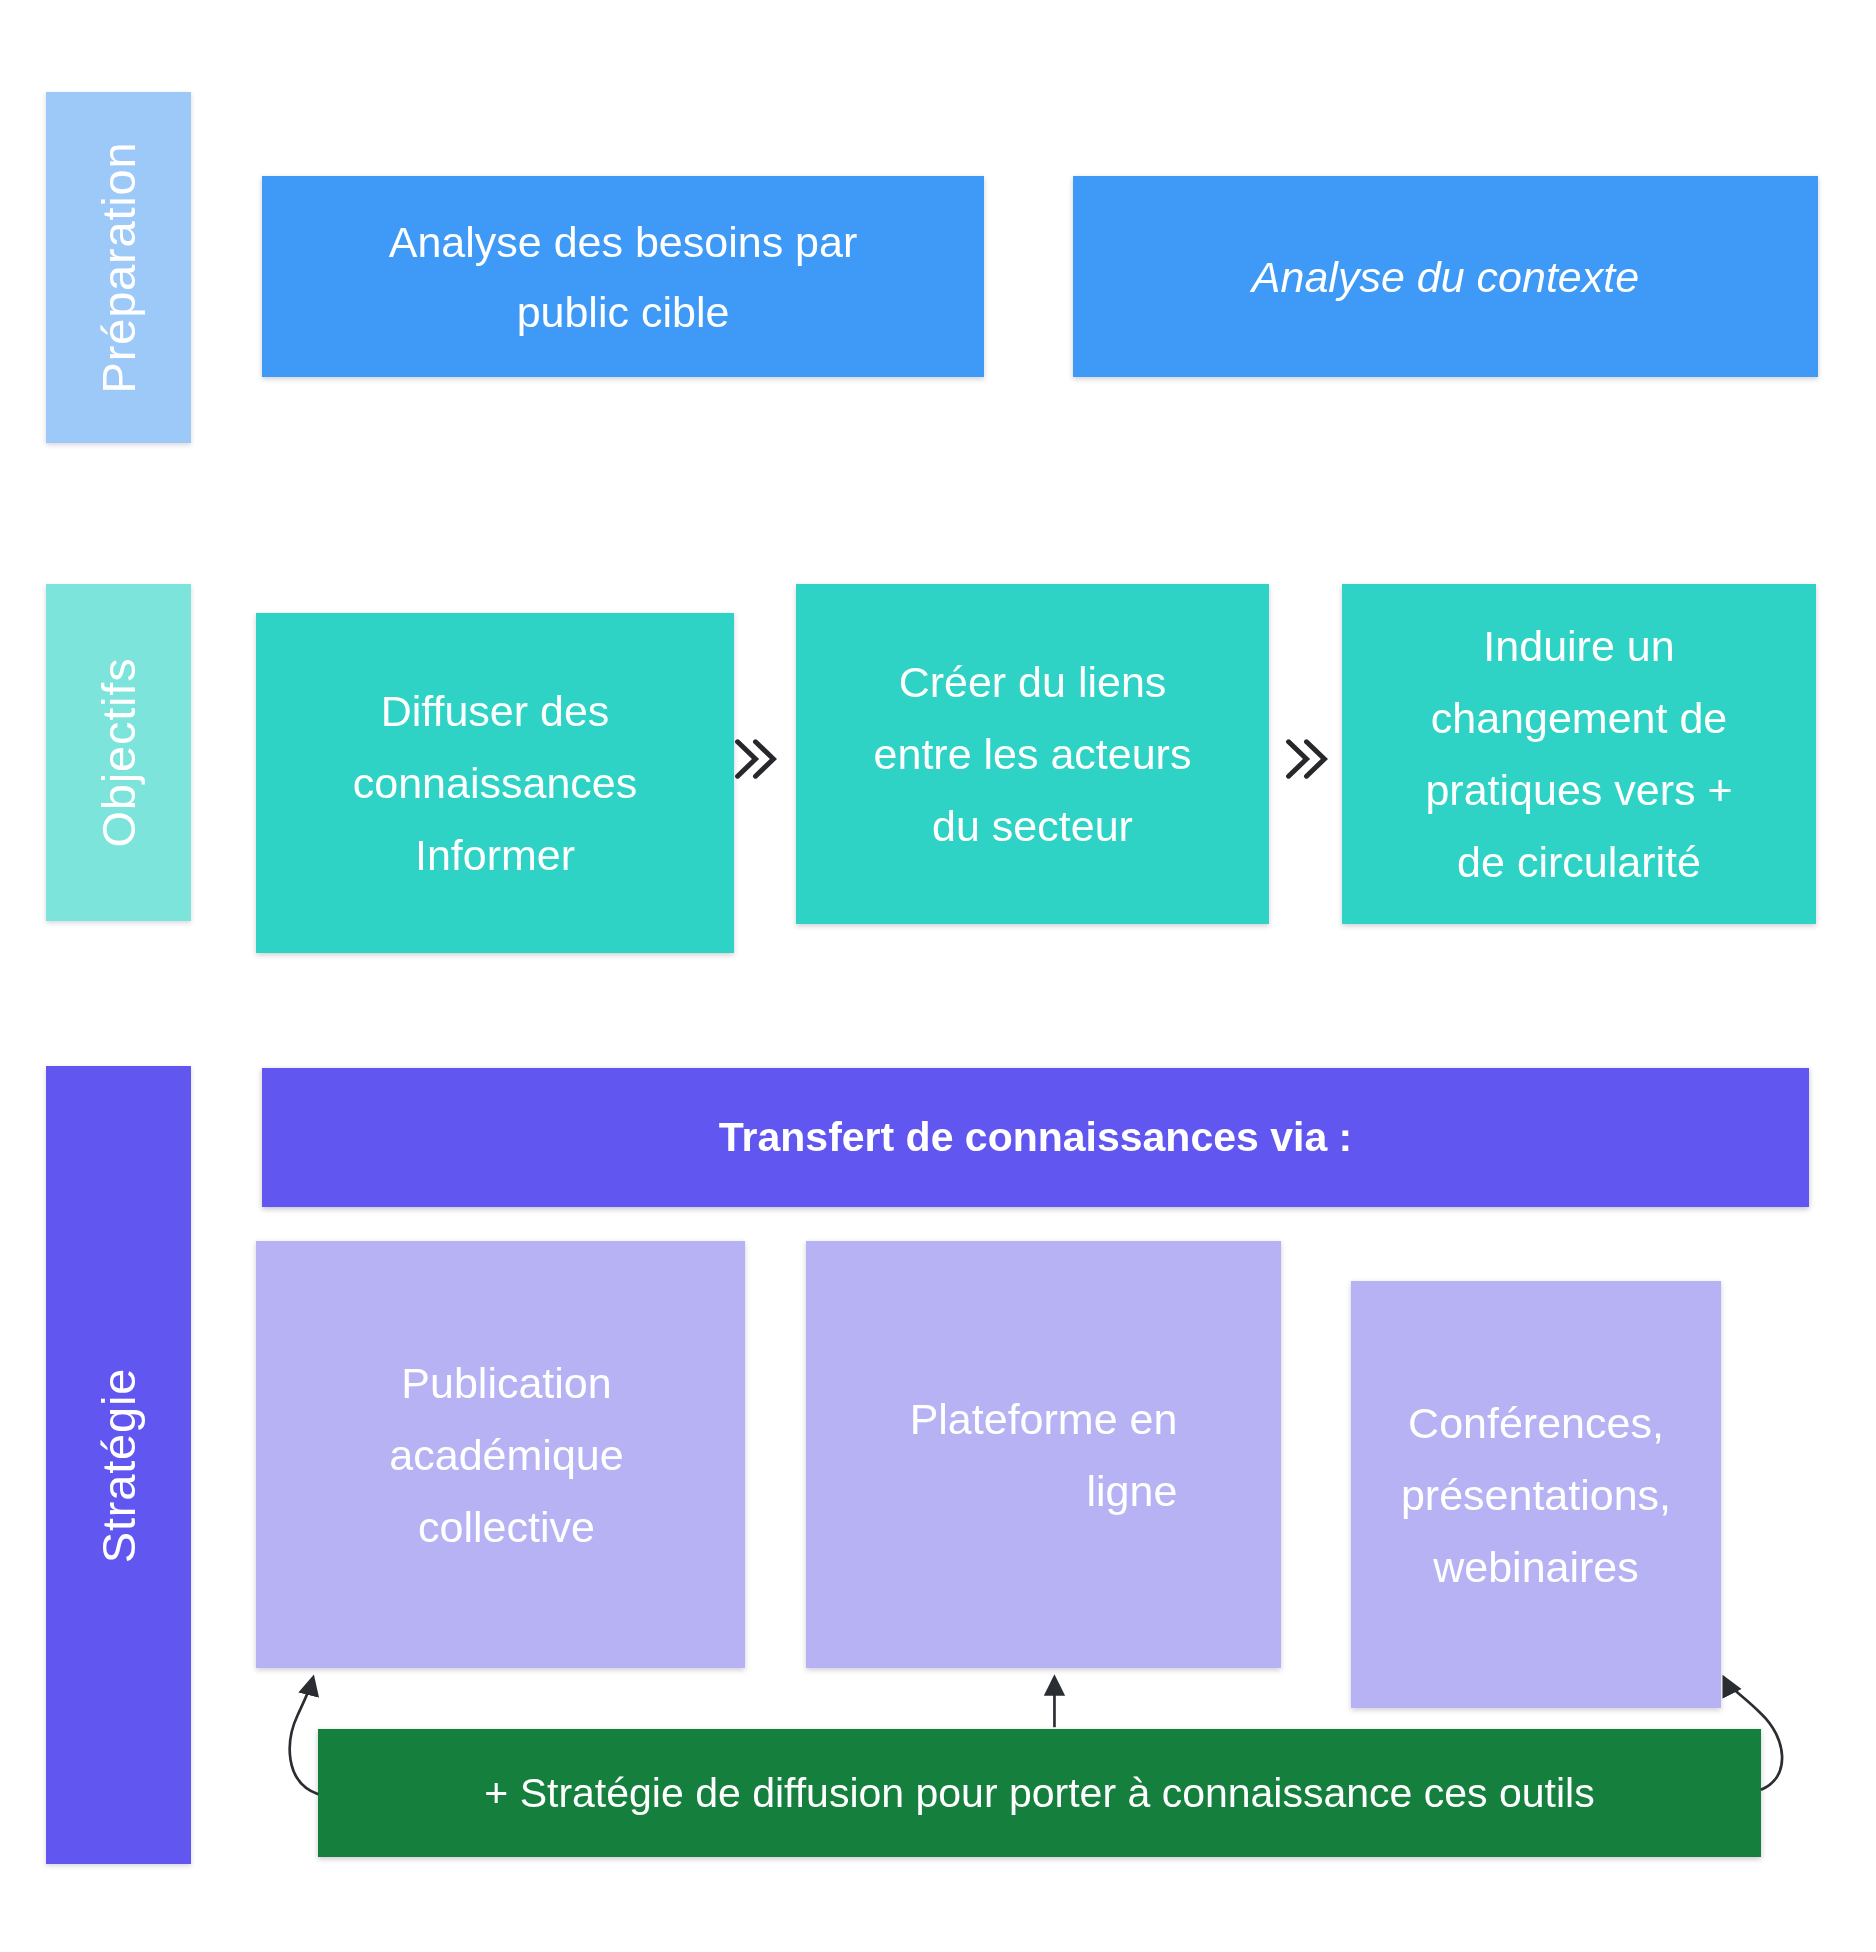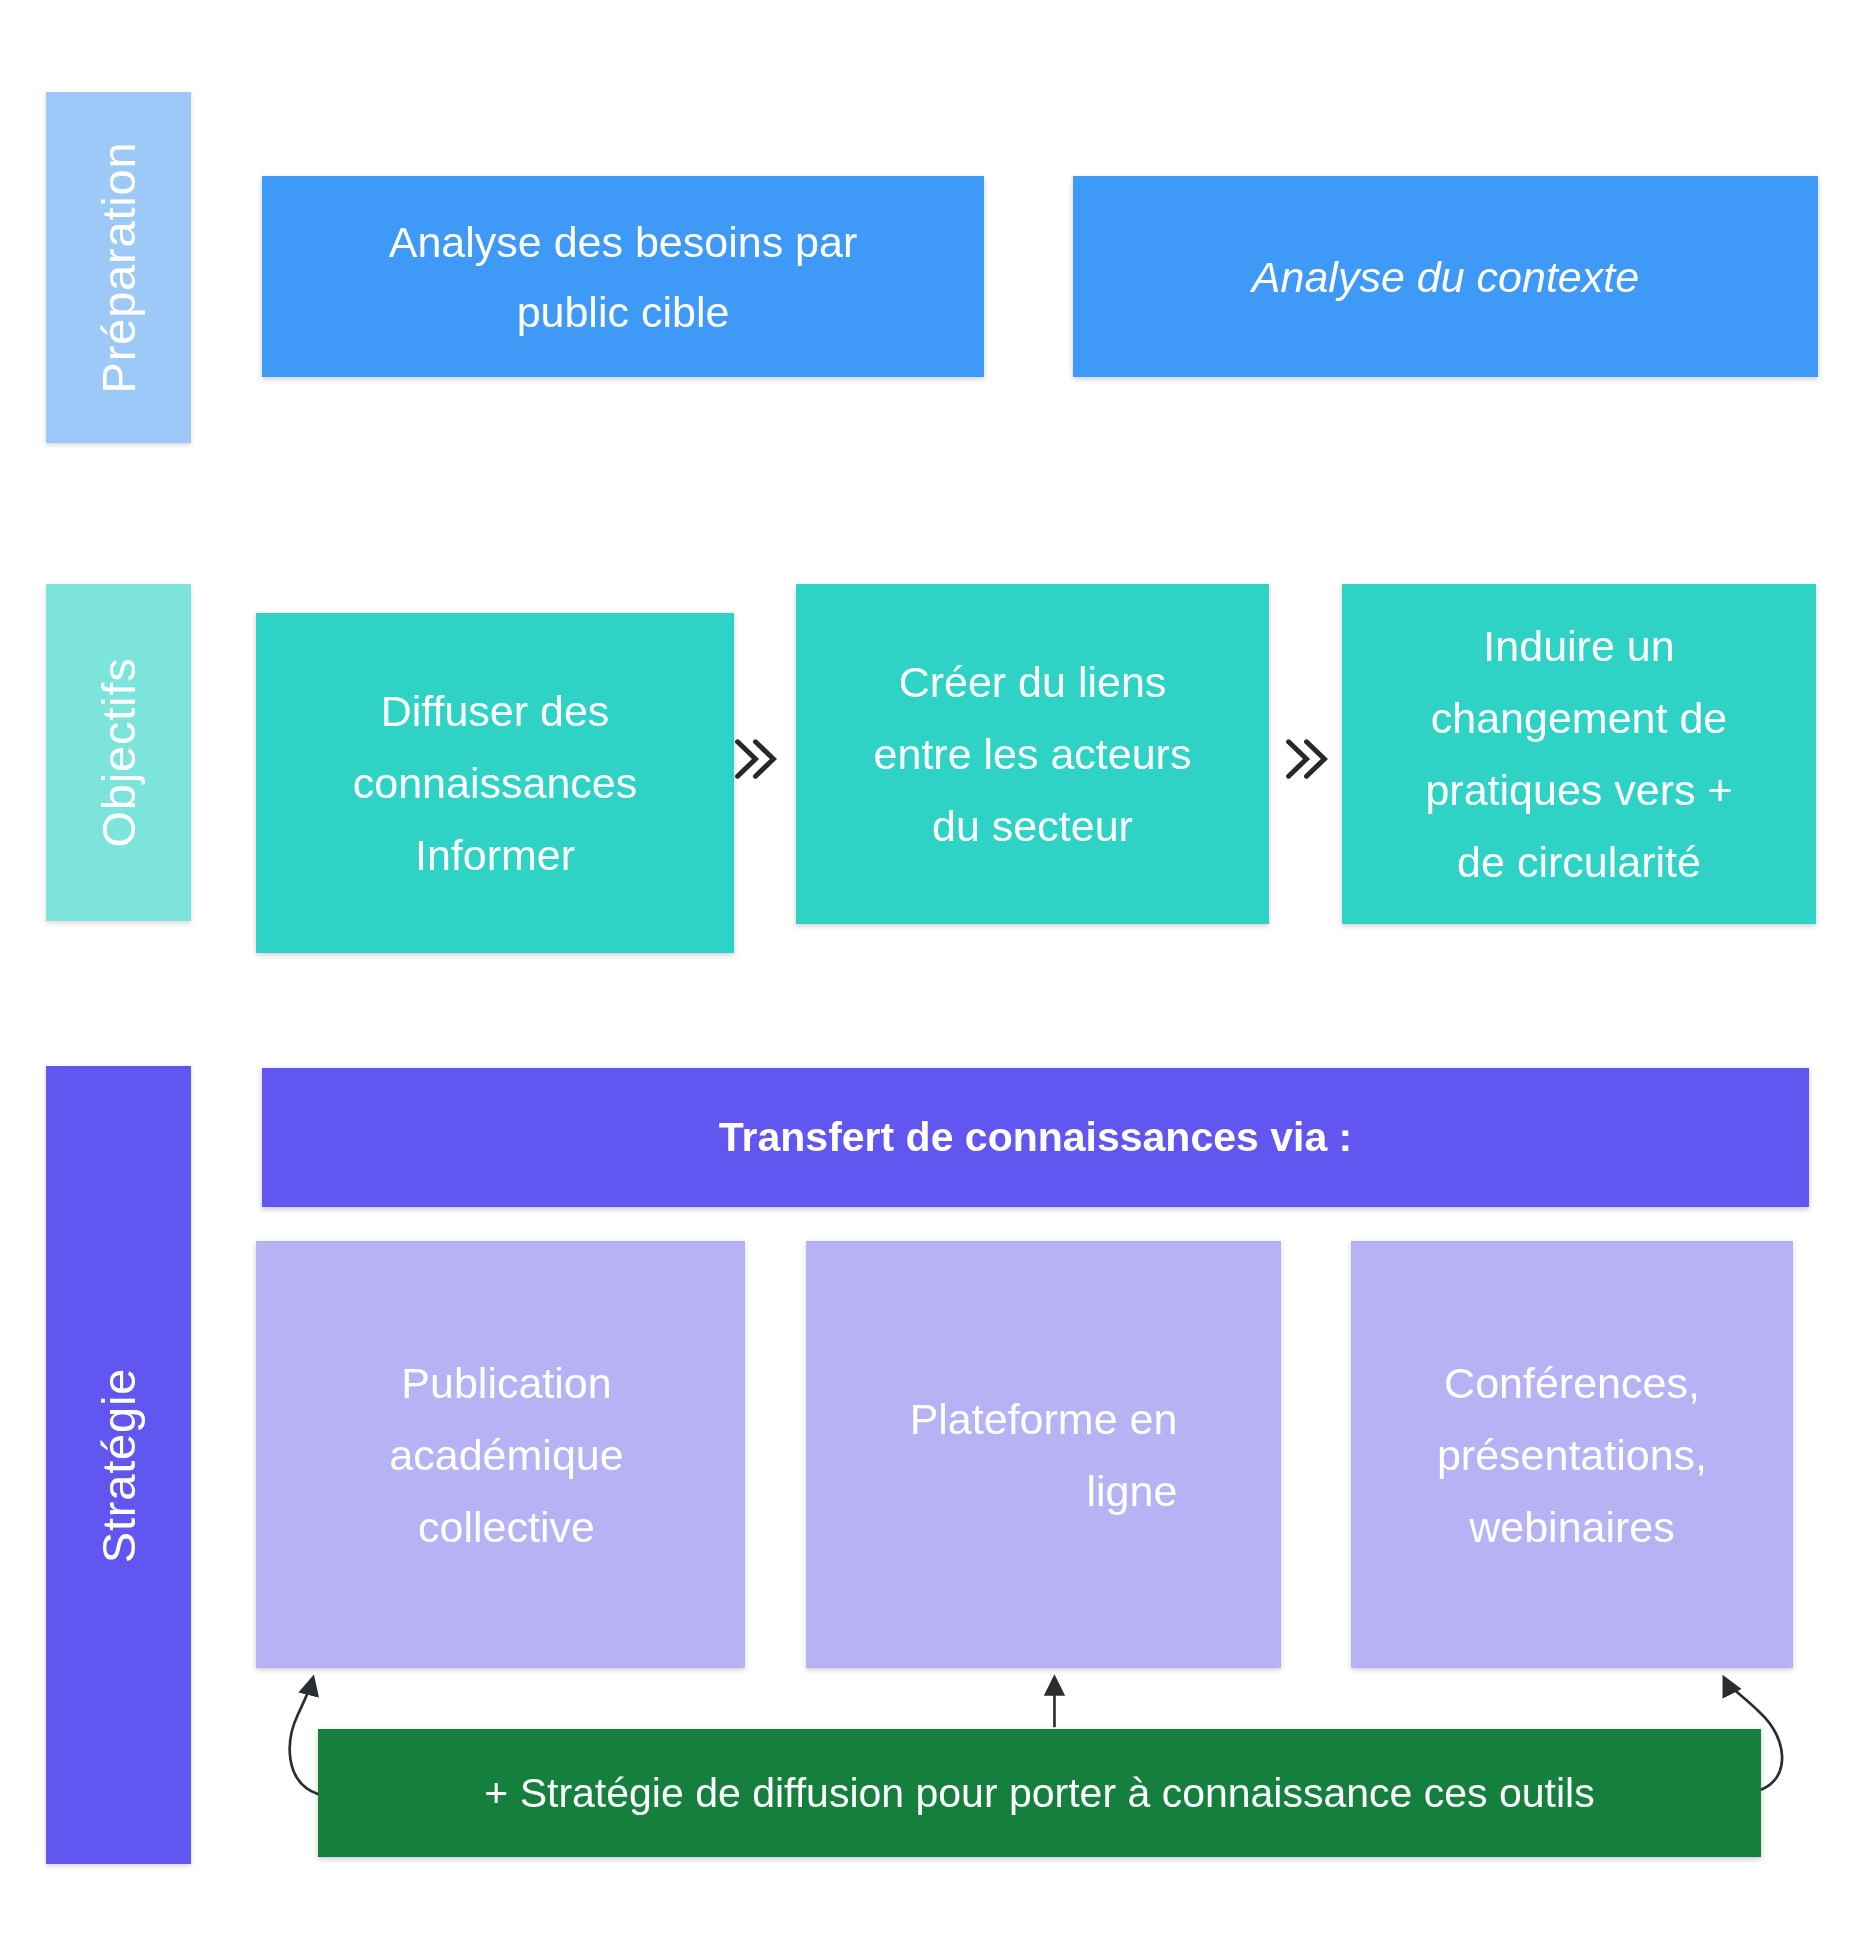--- a/index.html
+++ b/index.html
@@ -41,21 +41,21 @@
   .chevron.c2{left:1285px;top:737px;}
 
   
   .header-bar{position:absolute;left:262px;top:1068px;width:1547px;height:139px;
               background:#6156f0;display:flex;align-items:center;justify-content:center;
               color:#ffffff;font-weight:bold;font-size:41px;
               box-shadow:0 2.3px 5.3px rgba(30,30,70,.28);}
   .box.lilac{background:#b6b2f4;top:1241px;height:427px;}
   .box.l-a{left:256px;width:477px;padding-left:12px;}
   .box.l-b{left:806px;width:475px;text-align:right;}
-  .box.l-c{left:1351px;width:442px;}
+  .box.l-c{left:1351px;width:370px;margin-top:40px;}
 
   .footer-bar{position:absolute;left:318px;top:1729px;width:1443px;height:128px;
               background:#15803d;display:flex;align-items:center;justify-content:center;
               color:#ffffff;font-size:41px;box-shadow:0 2.3px 5.3px rgba(30,30,70,.25);}
 
   .arrows{position:absolute;left:0;top:0;width:1877px;height:1953px;pointer-events:none;}
 </style>
 </head>
 <body>
 

